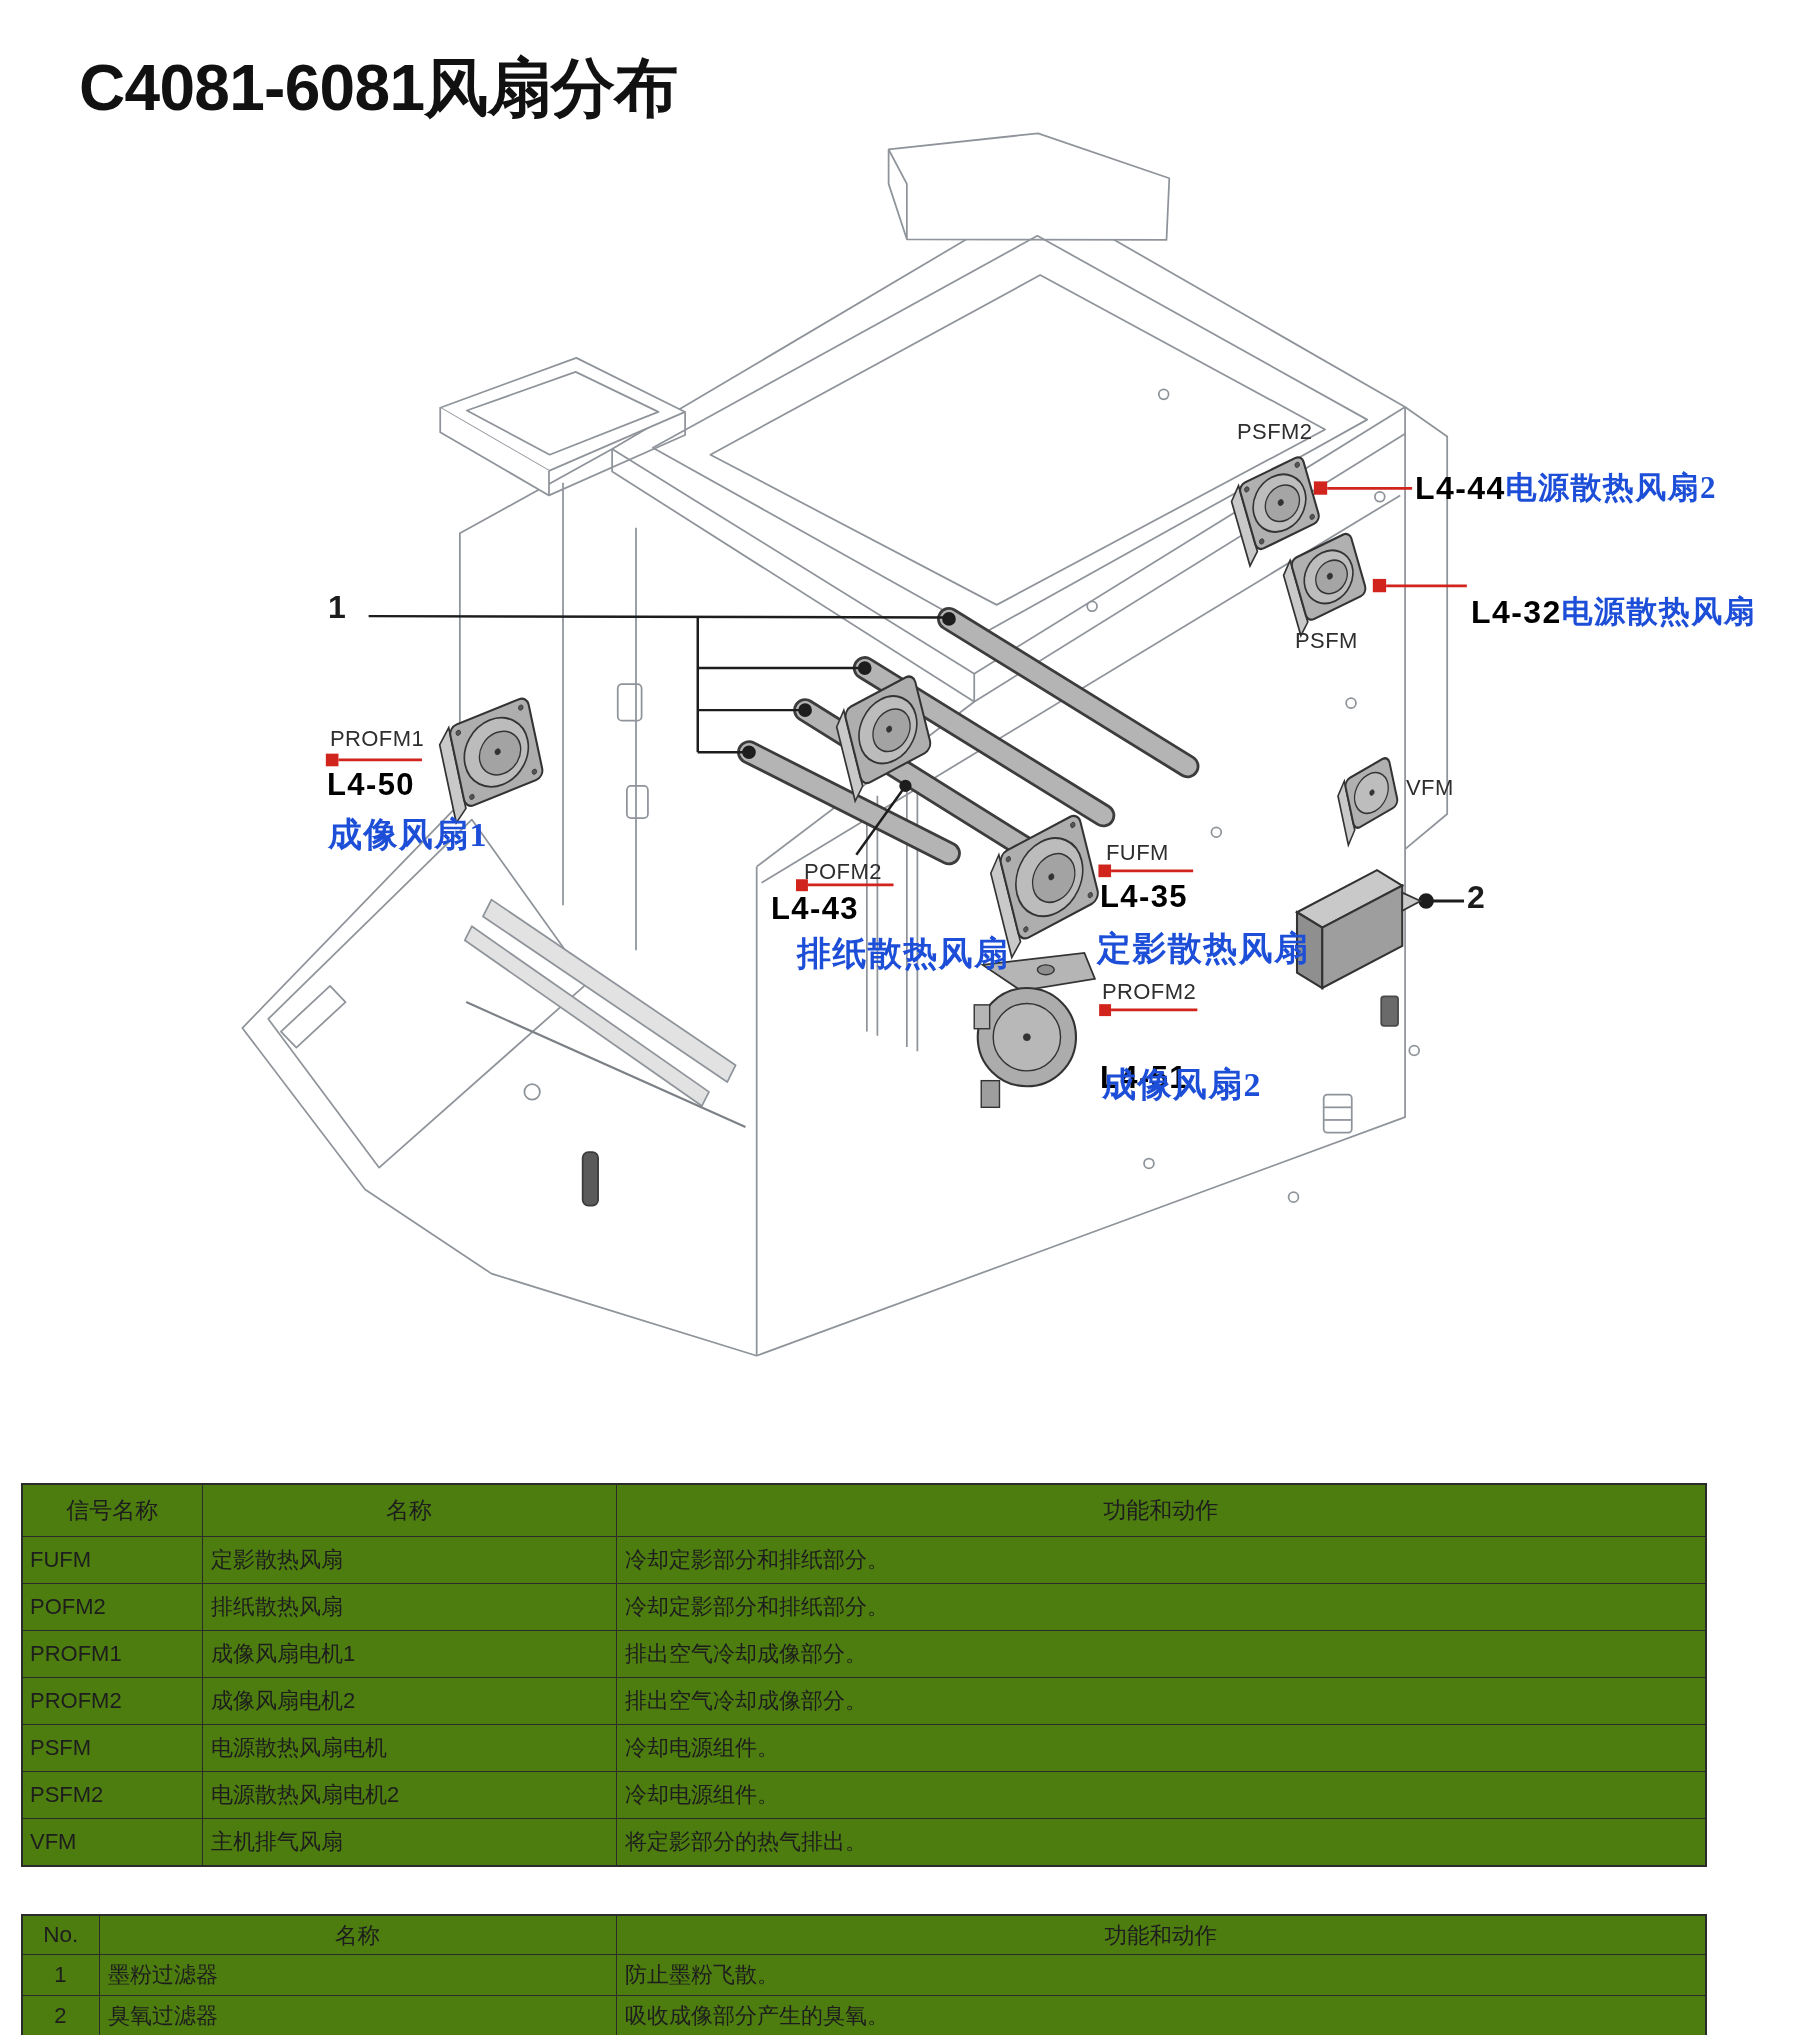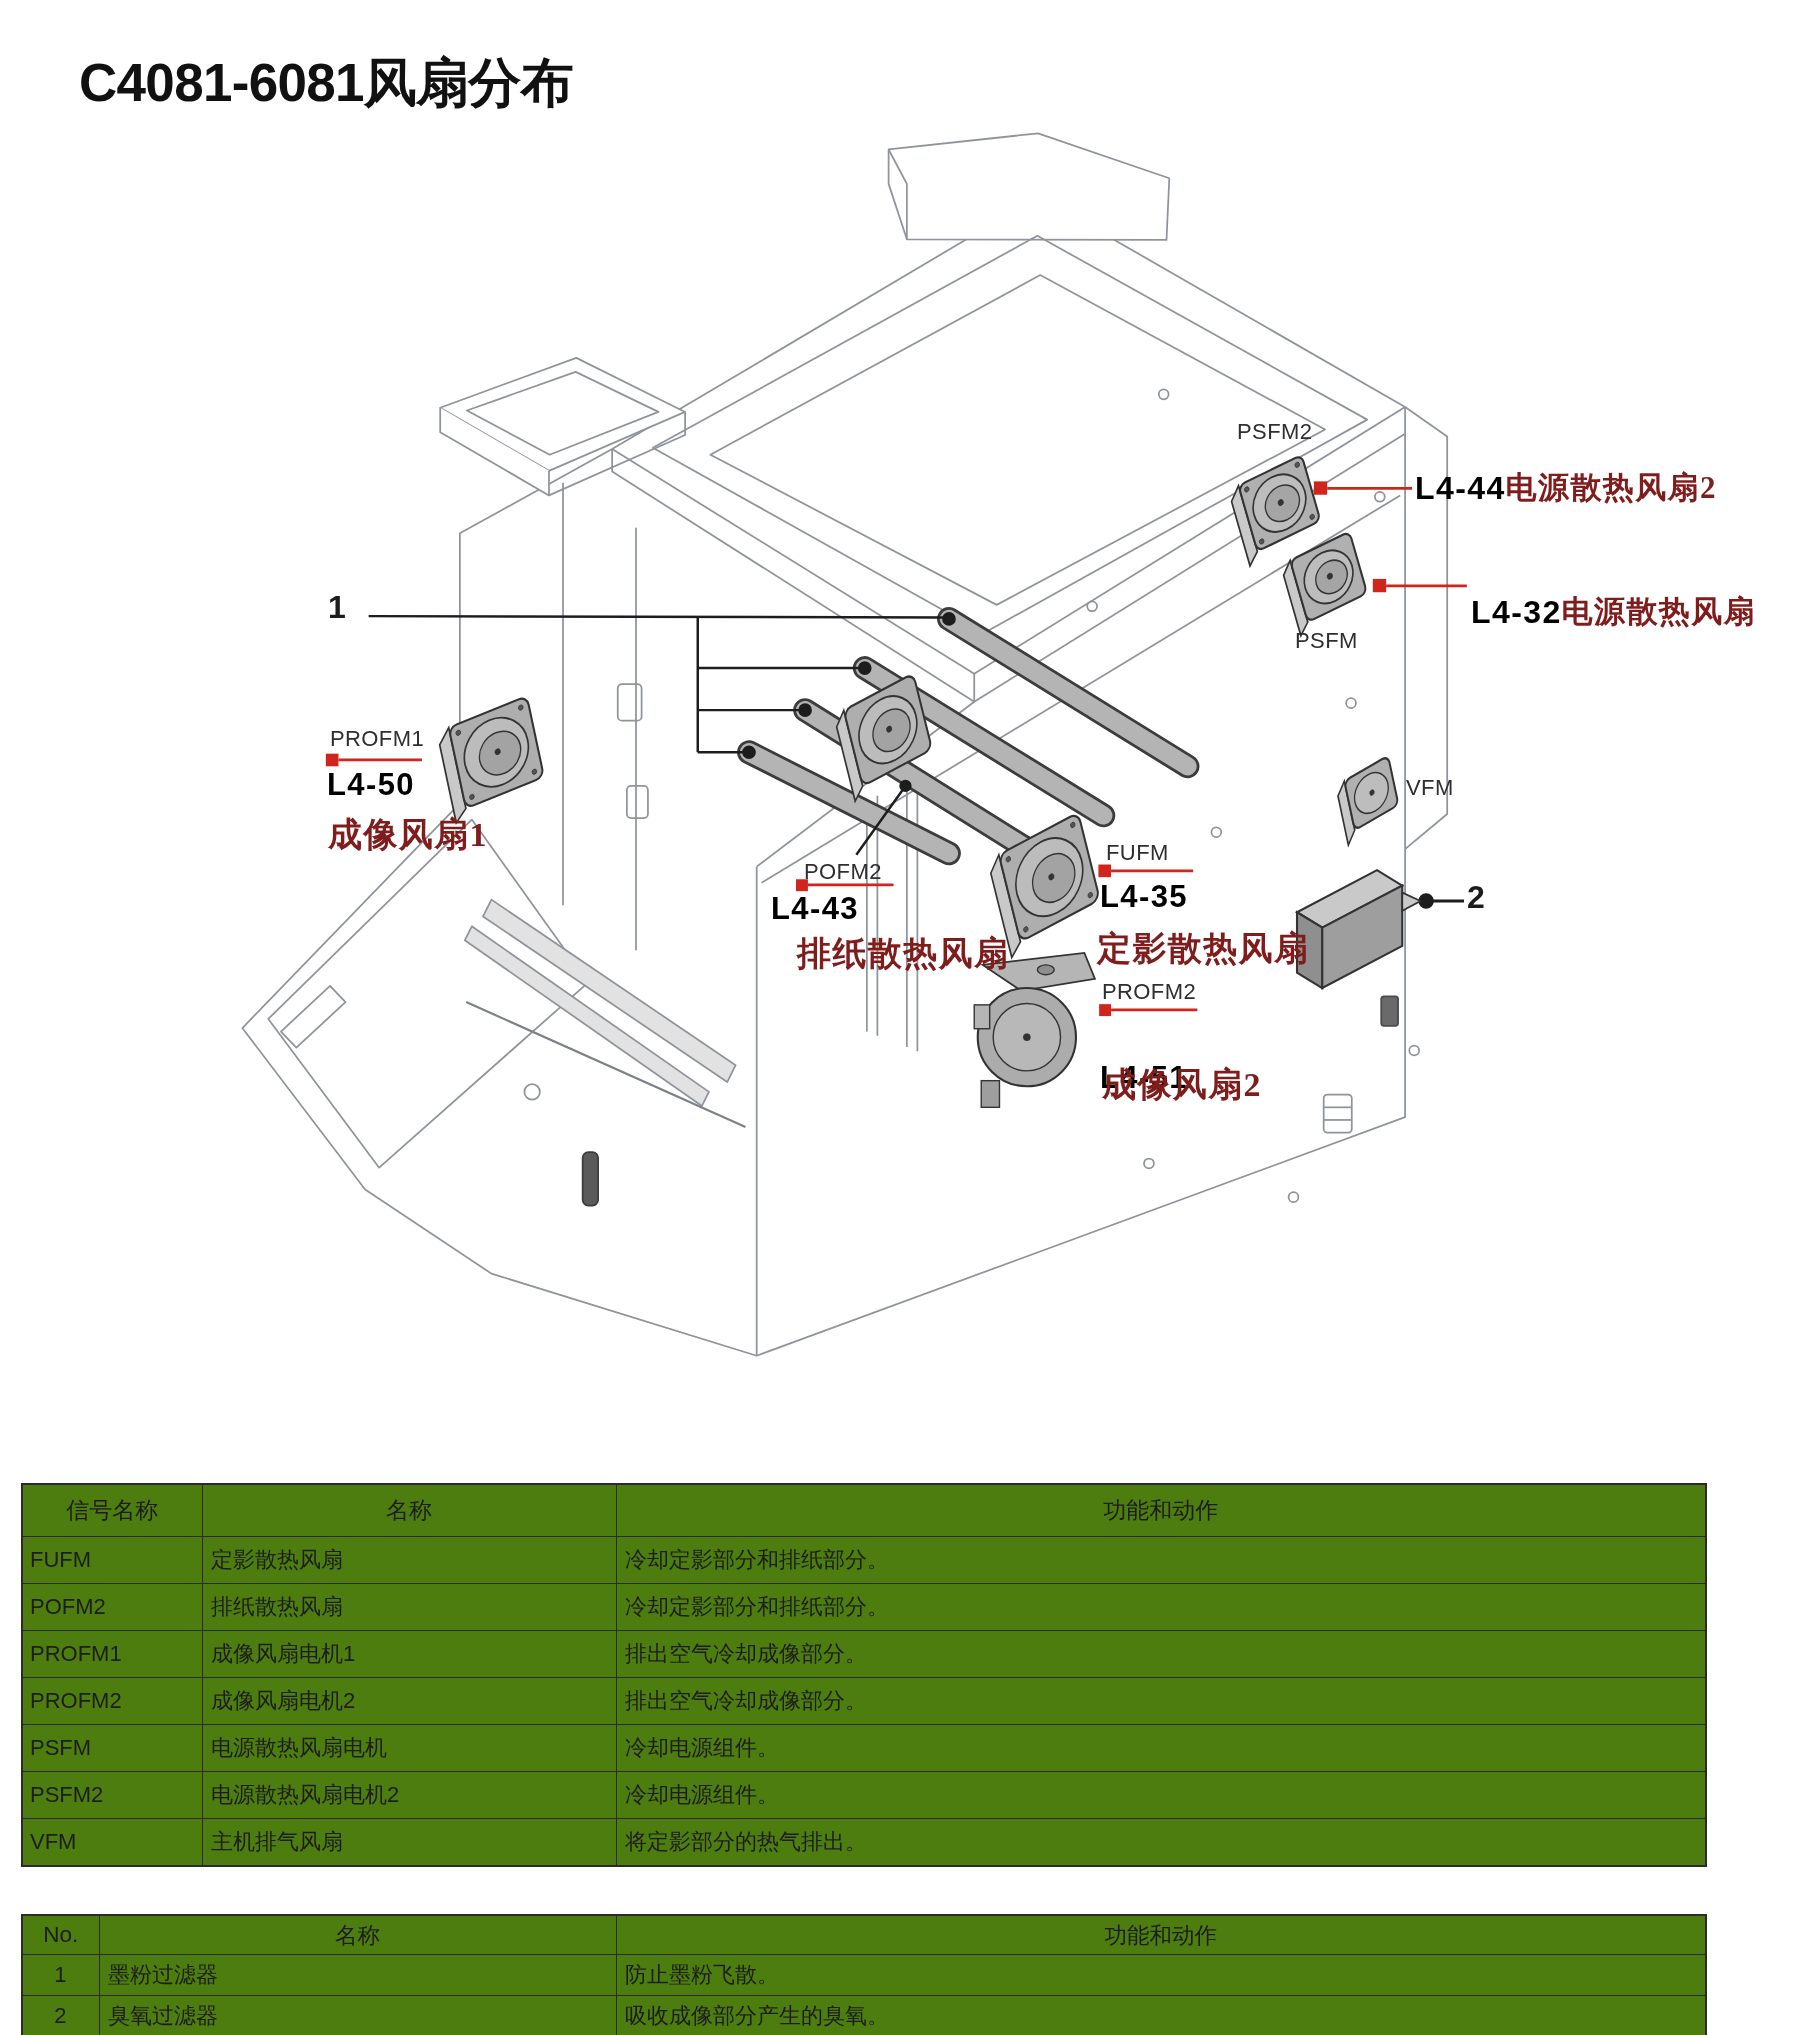--- a/index.html
+++ b/index.html
@@ -1,23 +1,23 @@
 <!DOCTYPE html>
 <html style="font-size:11.2px"><head>
 <meta charset="utf-8">
 <style>
   html,body{margin:0;padding:0;background:#ffffff;}
   #page{position:relative;width:1806px;height:2035px;background:#ffffff;overflow:hidden;
         font-family:"Liberation Sans",sans-serif;color:#1f1f1f;}
   .t{position:absolute;white-space:nowrap;line-height:1.05;}
-  .title{font-size:53px;font-weight:700;letter-spacing:-0.7px;color:#111;}
+  .title{font-size:64px;font-weight:700;letter-spacing:-0.7px;color:#111;}
   .lbl{font-size:22px;color:#2e2e2e;letter-spacing:0.4px;}
   .num{font-size:32px;font-weight:700;color:#1c1c1c;}
   .code{font-size:31px;font-weight:700;color:#000000;letter-spacing:1.4px;}
-  .cjk{font-family:"Liberation Serif",serif;font-size:34px;font-weight:600;color:#7f1d1d;letter-spacing:1.4px;text-align:right;}
+  .cjk{font-family:"Liberation Serif",serif;font-size:34px;font-weight:600;color:#1d4ed8;letter-spacing:1.4px;text-align:right;}
   .inline-ann .code{font-size:32px;}
   .inline-ann .cjk{font-size:31px;vertical-align:1.4px;}
   svg{position:absolute;left:0;top:0;}
   table{position:absolute;border-collapse:collapse;table-layout:fixed;background:#4d7c0f;
         font-size:22px;color:#1d1d1d;}
   th,td{border:1.4px solid #2b2b2b;overflow:hidden;white-space:nowrap;}
   th{font-weight:400;text-align:center;}
   td{padding-left:8.4px;}
   td:first-child{padding-left:7px;}
   #fan-table{left:21px;top:1483px;width:1684px;}

